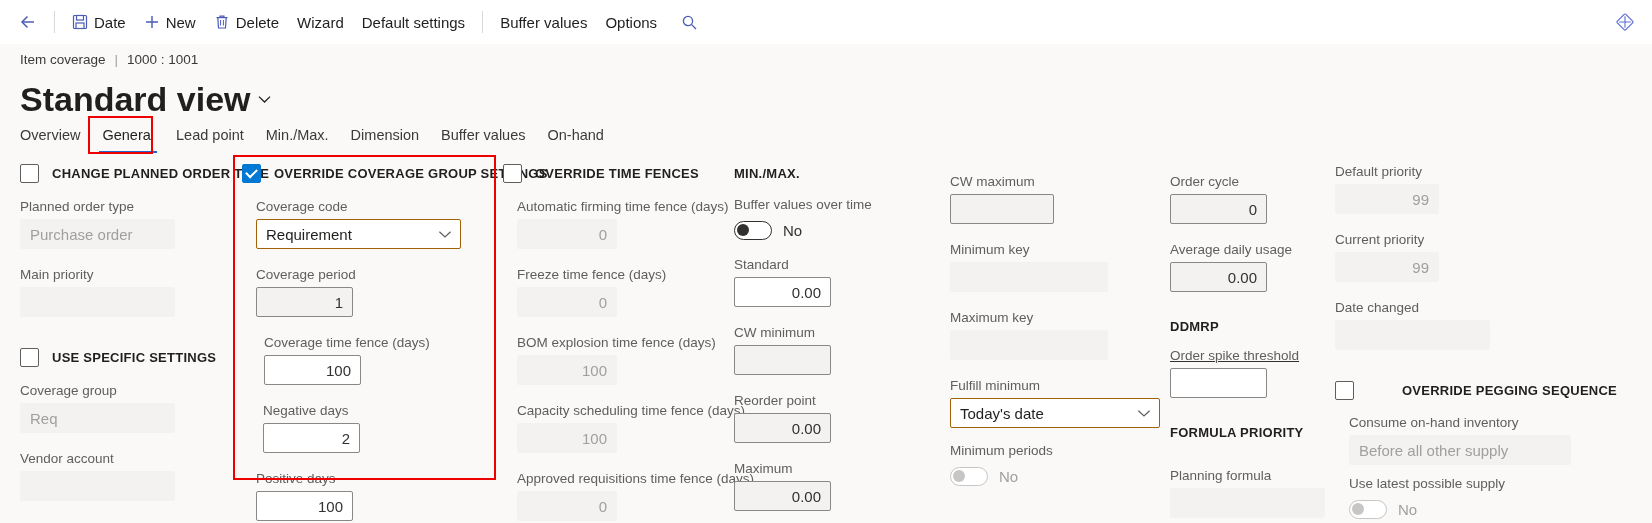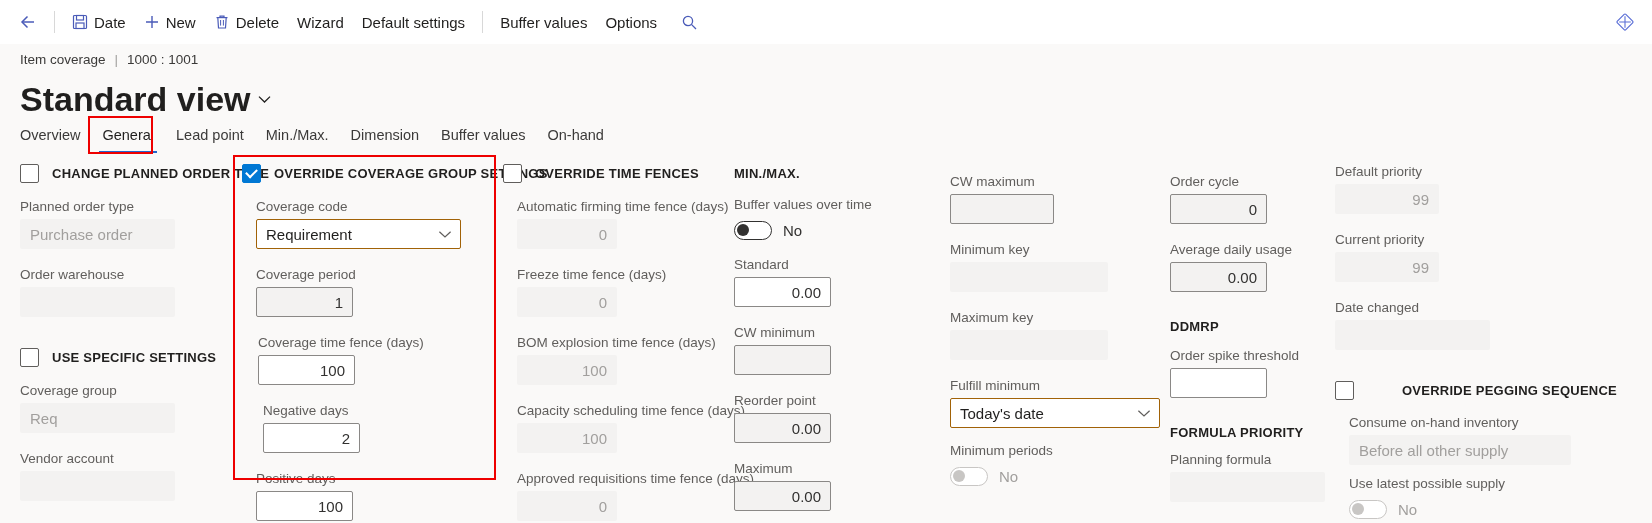--- a/index.html
+++ b/index.html
@@ -258,21 +258,21 @@
   <div class="col" style="left:20px;width:195px;">
     <div class="grp-head">
       <span class="cbox"></span>
       <span>CHANGE PLANNED ORDER TYPE</span>
     </div>
     <div class="fld" style="margin-top:12px;">
       <div class="lbl">Planned order type</div>
       <div class="inp" style="width:155px;">Purchase order</div>
     </div>
     <div class="fld" style="margin-top:17px;">
-      <div class="lbl">Order warehouse</div>
+      <div class="lbl">Main priority</div>
       <div class="inp" style="width:155px;"></div>
     </div>
     <div class="grp-head" style="margin-top:27px;">
       <span class="cbox"></span>
       <span>USE SPECIFIC SETTINGS</span>
     </div>
     <div class="fld" style="margin-top:12px;">
       <div class="lbl">Coverage group</div>
       <div class="inp" style="width:155px;">Req</div>
     </div>
@@ -295,21 +295,21 @@
           <svg width="14" height="9" viewBox="0 0 14 9" fill="none">
             <path d="M1.4 1.7 L7 7 L12.6 1.7" stroke="#605e5c" stroke-width="1.2" fill="none"></path>
           </svg>
         </span>
       </div>
     </div>
     <div class="fld" style="margin-top:17px;margin-left:14px;">
       <div class="lbl">Coverage period</div>
       <div class="inp num readonly-bordered" style="width:97px;">1</div>
     </div>
-    <div class="fld" style="margin-top:17px;margin-left:16px;">
+    <div class="fld" style="margin-top:17px;margin-left:22px;">
       <div class="lbl">Coverage time fence (days)</div>
       <div class="inp num active" style="width:97px;">100</div>
     </div>
     <div class="fld" style="margin-top:17px;margin-left:21px;">
       <div class="lbl">Negative days</div>
       <div class="inp num active" style="width:97px;">2</div>
     </div>
     <div class="fld" style="margin-top:17px;margin-left:14px;">
       <div class="lbl">Positive days</div>
       <div class="inp num active" style="width:97px;">100</div>
@@ -410,26 +410,26 @@
   <div class="col" style="left:1170px;width:160px;">
     <div class="fld" style="margin-top:13px;">
       <div class="lbl">Order cycle</div>
       <div class="inp num readonly-bordered" style="width:97px;">0</div>
     </div>
     <div class="fld" style="margin-top:17px;">
       <div class="lbl">Average daily usage</div>
       <div class="inp num readonly-bordered" style="width:97px;">0.00</div>
     </div>
     <div class="sect-head" style="margin-top:23px;">DDMRP</div>
-    <div class="fld" style="">
+    <div class="fld" style="text-decoration:underline;">
       <div class="lbl">Order spike threshold</div>
       <div class="inp num active" style="width:97px;"></div>
     </div>
     <div class="sect-head" style="margin-top:23px;">FORMULA PRIORITY</div>
-    <div class="fld" style="margin-top:8px;">
+    <div class="fld" style="margin-top:24px;">
       <div class="lbl">Planning formula</div>
       <div class="inp" style="width:155px;"></div>
     </div>
   </div>
 
   <div class="col" style="left:1335px;width:300px;">
     <div class="fld" style="margin-top:3px;">
       <div class="lbl">Default priority</div>
       <div class="inp num" style="width:104px;">99</div>
     </div>

